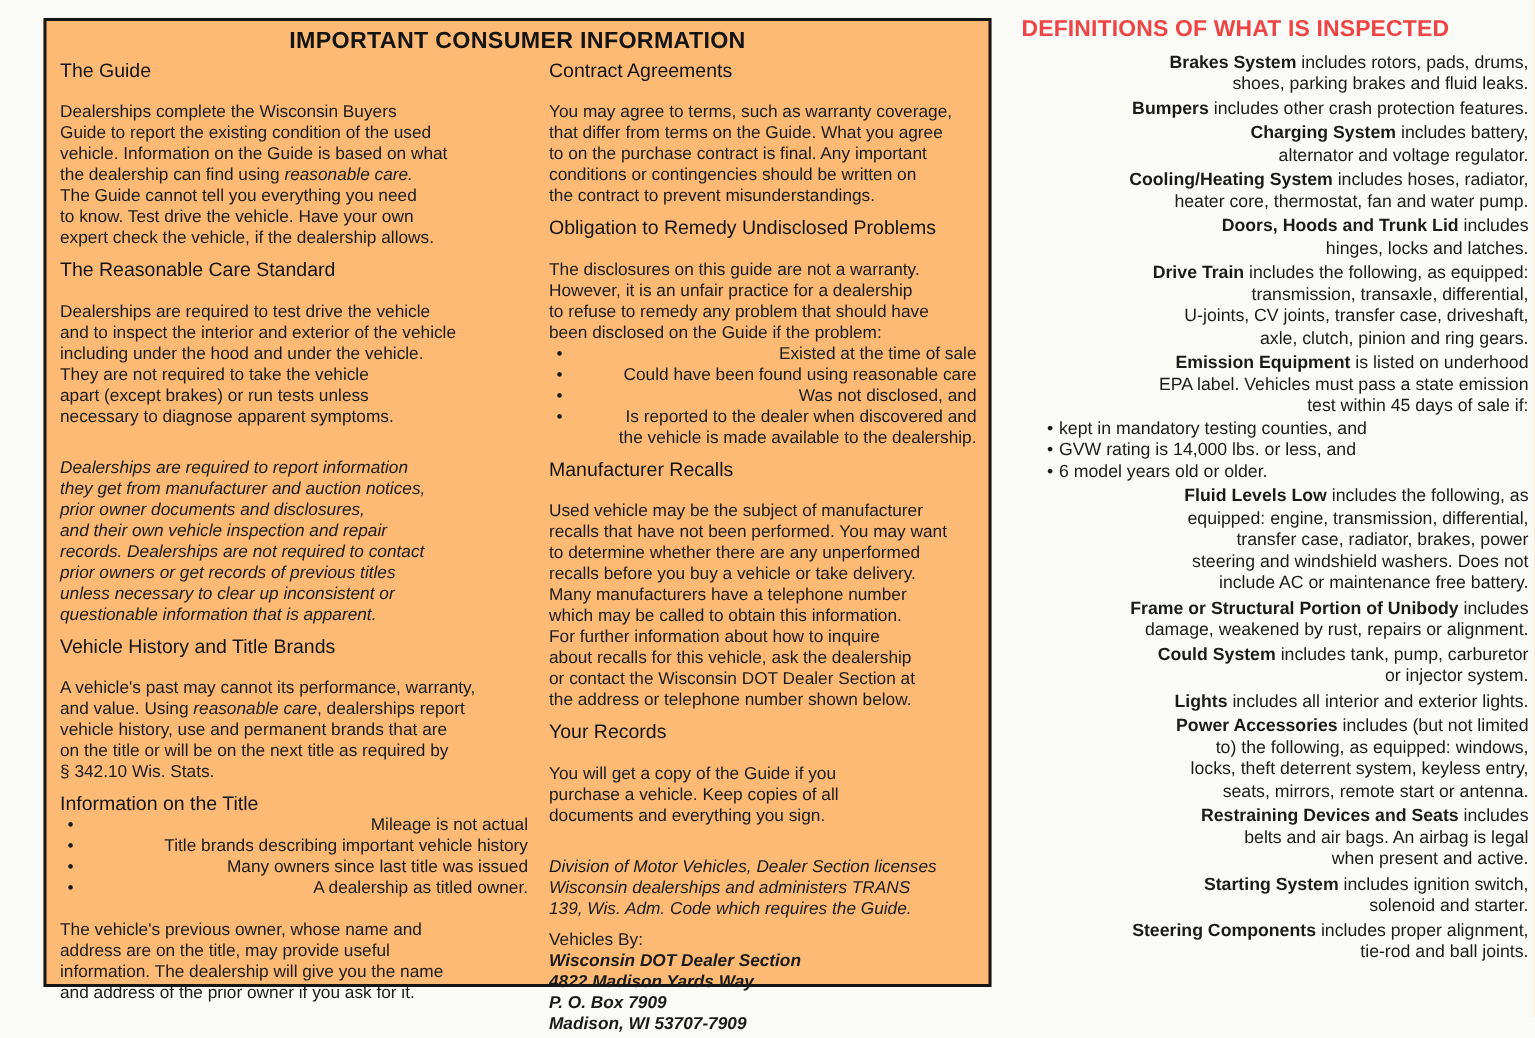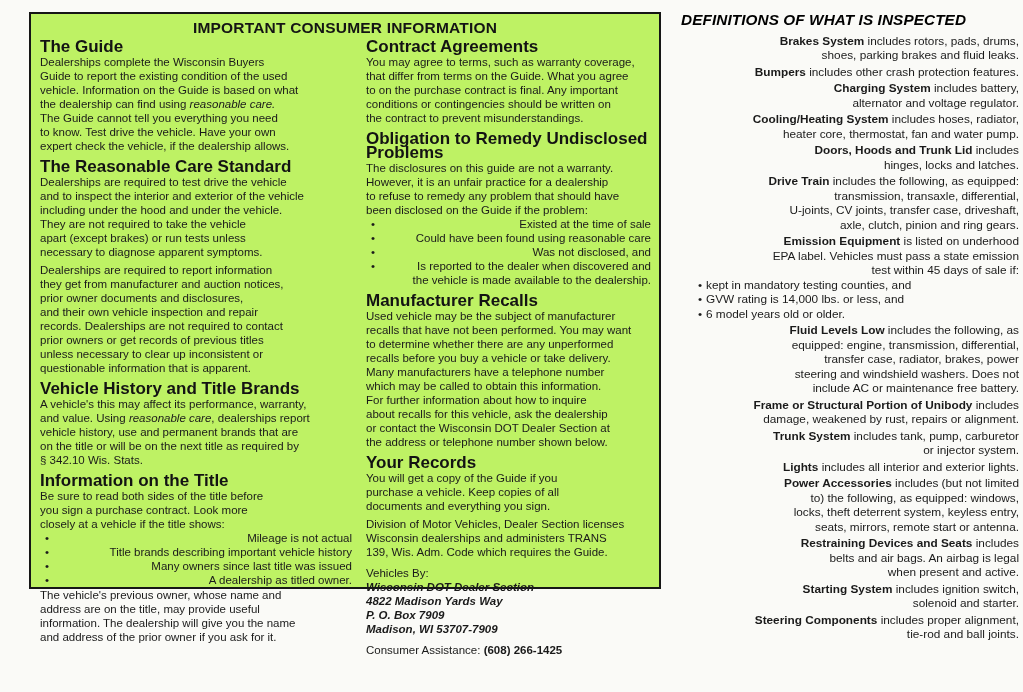--- a/index.html
+++ b/index.html
@@ -7,50 +7,50 @@
     width:1023px;height:692px;
     background:#f6f6f3;
     font-family:"Liberation Sans","DejaVu Sans",sans-serif;
     color:#1a1a1a;
     -webkit-font-smoothing:antialiased;
   }
   .page{position:relative;width:1023px;height:692px;background:#fafaf7;overflow:hidden;}
 
   
   .main-box{
-    position:absolute;left:29px;top:12px;width:632px;height:577px;
-    border:2.5px solid #161616;background:#bef264;box-sizing:border-box;
+    position:absolute;left:29px;top:12px;width:632px;height:646px;
+    border:2.5px solid #161616;background:#fdba74;box-sizing:border-box;
   }
   .box-title{
     text-align:center;font-size:15.5px;font-weight:bold;
     margin-top:5px;letter-spacing:.2px;color:#141414;
   }
   .cols{display:flex;padding:1px 8px 0 9px;gap:14px;}
   .col{font-size:11.5px;line-height:14px;}
   .col-left{width:312px;flex:none;}
   .col-mid{flex:1;min-width:0;}
-  .h{font-size:17px;font-weight:bold;margin-top:7px;color:#131313;}
+  .h{font-size:13px;font-weight:normal;margin-top:7px;color:#131313;}
   .col section:first-child .h{margin-top:2px;}
-  .para{white-space:pre-line;margin-top:1px;}
-  .p-gap{margin-top:4px;}
+  .para{white-space:pre-line;margin-top:14px;}
+  .p-gap{margin-top:20px;font-style:italic;}
   .bullet{display:flex;margin-left:5px;}
   .dot{width:9px;flex:none;}
   .btext{flex:1;white-space:pre-line;text-align:right;}
   .pub{margin-top:7px;}
   .pub-line{font-weight:bold;font-style:italic;}
   .assist{margin-top:7px;}
   .assist b{font-weight:bold;}
   i{font-style:italic;}
 
   
   .right-col{
     position:absolute;left:681px;top:13px;width:338px;
     font-size:11.8px;line-height:14.5px;
   }
-  .defs-title{font-size:15.3px;font-weight:bold;margin-bottom:6px;letter-spacing:.1px;color:#000000;font-style:italic;}
+  .defs-title{font-size:15.3px;font-weight:bold;margin-bottom:6px;letter-spacing:.1px;color:#ef4444;}
   .def{padding-left:15px;text-indent:-15px;white-space:pre-line;margin-top:2px;text-align:right;}
   .def .term{font-weight:bold;}
   .def-sub{display:flex;padding-left:17px;margin-top:0;}
   .sdot{width:8px;flex:none;}
 </style>
 </head>
 <body>
 
 <div class="page">
 
@@ -81,31 +81,28 @@
 they get from manufacturer and auction notices,
 prior owner documents and disclosures,
 and their own vehicle inspection and repair
 records. Dealerships are not required to contact
 prior owners or get records of previous titles
 unless necessary to clear up inconsistent or
 questionable information that is apparent.</div>
         </section>
         <section>
           <div class="h">Vehicle History and Title Brands</div>
-          <div class="para"><span>A vehicle's this may affect its performance, warranty,
+          <div class="para"><span>A vehicle's past may cannot its performance, warranty,
 and value. Using </span><i>reasonable care</i><span>, dealerships report
 vehicle history, use and permanent brands that are
 on the title or will be on the next title as required by
 § 342.10 Wis. Stats.</span></div>
         </section>
         <section>
           <div class="h">Information on the Title</div>
-          <div class="para">Be sure to read both sides of the title before
-you sign a purchase contract. Look more
-closely at a vehicle if the title shows:</div>
           <div class="bullet">
               <span class="dot">•</span>
               <span class="btext">Mileage is not actual</span>
             </div>
           <div class="bullet">
               <span class="dot">•</span>
               <span class="btext">Title brands describing important vehicle history</span>
             </div>
           <div class="bullet">
               <span class="dot">•</span>
@@ -220,21 +217,21 @@
         <span class="sdot">•</span>
         <span>6 model years old or older.</span>
       </div>
     <div class="def"><b class="term">Fluid Levels Low</b> <span>includes the following, as
 equipped: engine, transmission, differential,
 transfer case, radiator, brakes, power
 steering and windshield washers. Does not
 include AC or maintenance free battery.</span></div>
     <div class="def"><b class="term">Frame or Structural Portion of Unibody</b> <span>includes
 damage, weakened by rust, repairs or alignment.</span></div>
-    <div class="def"><b class="term">Trunk System</b> <span>includes tank, pump, carburetor
+    <div class="def"><b class="term">Could System</b> <span>includes tank, pump, carburetor
 or injector system.</span></div>
     <div class="def"><b class="term">Lights</b> <span>includes all interior and exterior lights.</span></div>
     <div class="def"><b class="term">Power Accessories</b> <span>includes (but not limited
 to) the following, as equipped: windows,
 locks, theft deterrent system, keyless entry,
 seats, mirrors, remote start or antenna.</span></div>
     <div class="def"><b class="term">Restraining Devices and Seats</b> <span>includes
 belts and air bags. An airbag is legal
 when present and active.</span></div>
     <div class="def"><b class="term">Starting System</b> <span>includes ignition switch,

